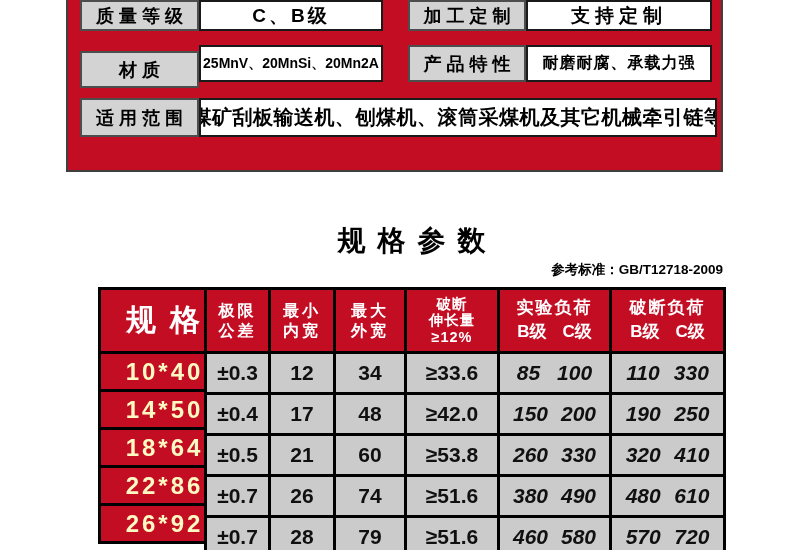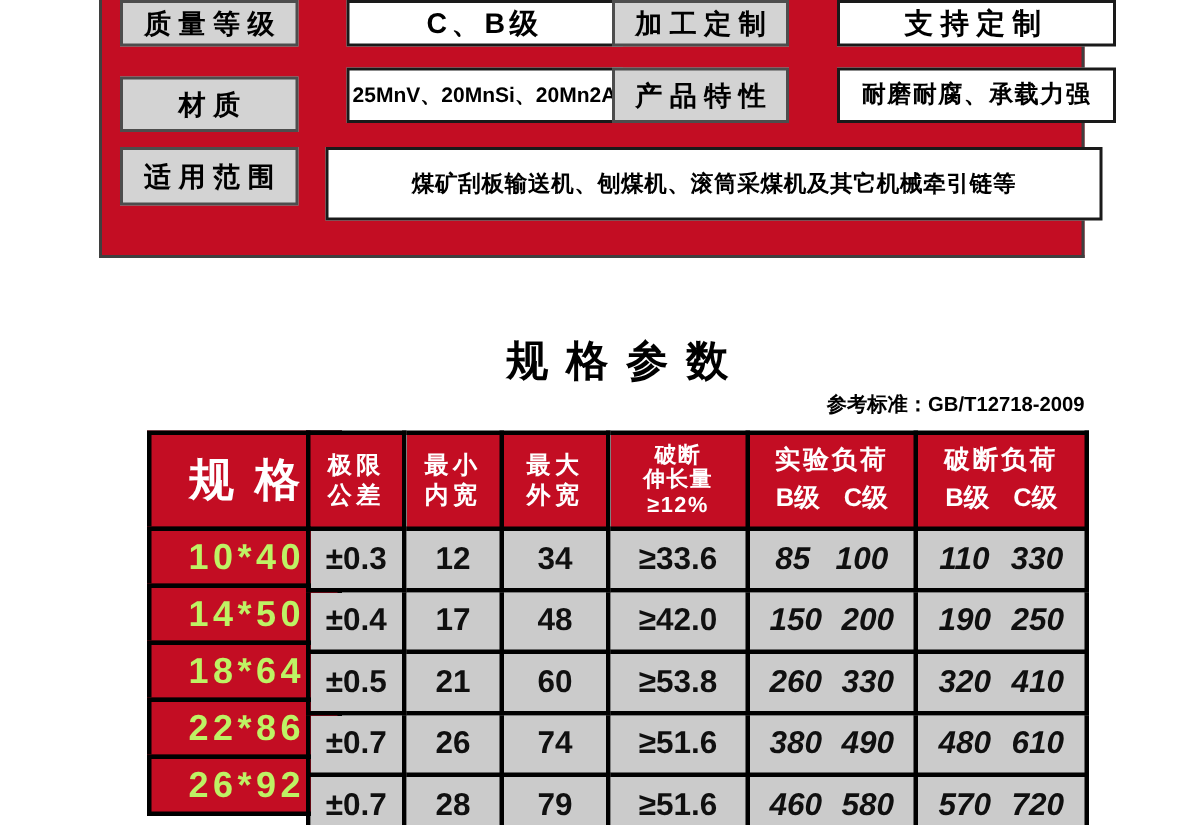--- a/index.html
+++ b/index.html
@@ -39,32 +39,31 @@
     font-size: 18px;
     letter-spacing: 5px;
     text-indent: 5px;
     color: #000;
   }
   .value-box {
     background: #ffffff;
     border: 2px solid #1a1a1a;
     font-weight: bold;
     color: #000;
-    margin-left: 32px;
   }
   .pos-l1 { left: 12px;  top: 0;    width: 119px; height: 31px; }
   .pos-v1 { left: 131px; top: 0;    width: 184px; height: 31px; font-size: 19px; letter-spacing: 3px; }
   .pos-l2 { left: 340px; top: 0;    width: 118px; height: 31px; }
   .pos-v2 { left: 458px; top: 0;    width: 186px; height: 31px; font-size: 19px; letter-spacing: 5px; }
   .pos-l3 { left: 12px;  top: 51px; width: 119px; height: 37px; }
   .pos-v3 { left: 131px; top: 45px; width: 184px; height: 37px; font-size: 14px; }
   .pos-l4 { left: 340px; top: 45px; width: 118px; height: 37px; }
   .pos-v4 { left: 458px; top: 45px; width: 186px; height: 37px; font-size: 16px; letter-spacing: 1px; }
   .pos-l5 { left: 12px;  top: 98px; width: 119px; height: 39px; }
-  .pos-v5 { left: 117px; top: 98px; width: 518px; height: 49px; font-size: 15px; letter-spacing: 0.5px; }
+  .pos-v5 { left: 131px; top: 98px; width: 518px; height: 39px; font-size: 20px; letter-spacing: 0.5px; }
 
   
   .section-title {
     position: absolute;
     left: 0; right: 0; top: 222px;
     text-align: center;
     font-size: 28px;
     font-weight: bold;
     letter-spacing: 12px;
     text-indent: 12px;
@@ -97,21 +96,21 @@
     letter-spacing: 14px;
     text-indent: 14px;
     display: flex; align-items: center; justify-content: center;
   }
   .spec-cell {
     height: 41px;
     margin-top: -3px;
     background: #c30d23;
     border: 3px solid #000;
     box-sizing: border-box;
-    color: #bef264;
+    color: #fef9c3;
     font-weight: bold;
     font-size: 24px;
     letter-spacing: 3px;
     text-indent: 3px;
     display: flex; align-items: center; justify-content: center;
   }
 
   .data-table {
     position: absolute;
     left: 204px; top: 287px;

